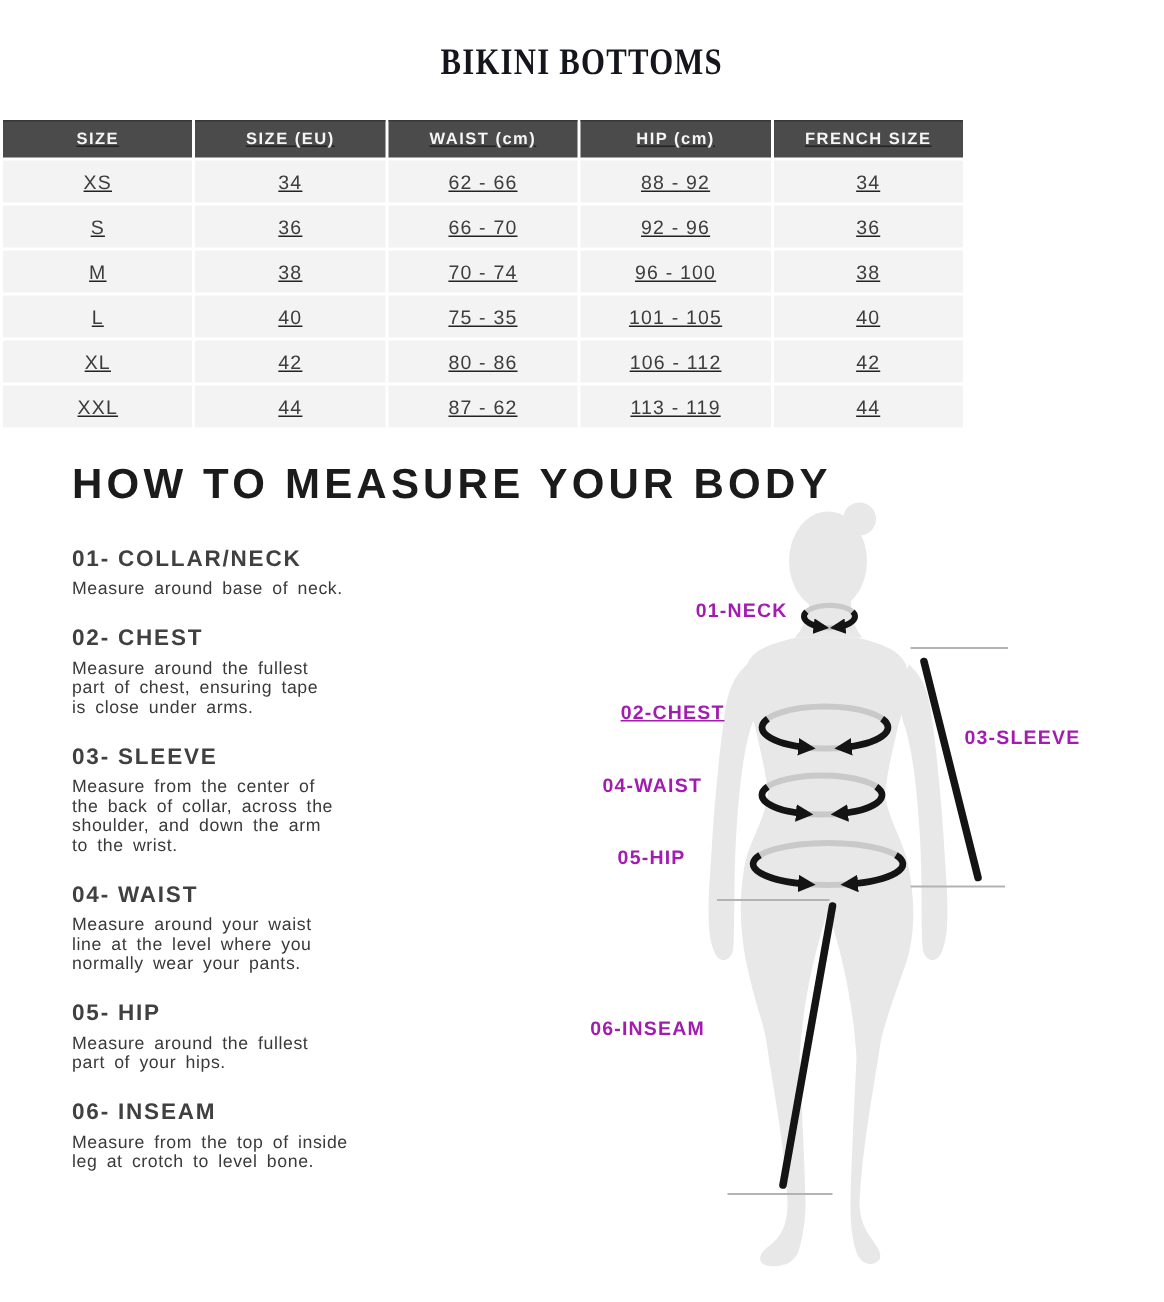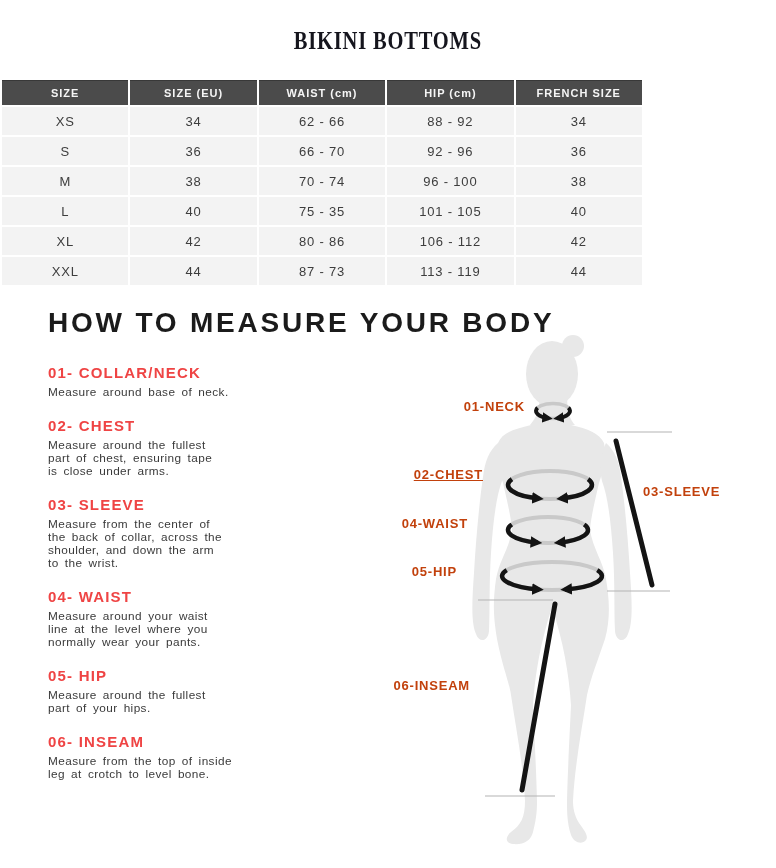--- a/index.html
+++ b/index.html
@@ -9,49 +9,49 @@
   }
   
   .page-title{position:absolute;top:20px;left:0;width:776px;text-align:center;margin:0;font-family:Liberation Serif, serif;}
   .page-title span{
     display:inline-block;font-size:25px;font-weight:700;letter-spacing:1px;
     color:#15151d;transform:scaleX(.82);transform-origin:center;
   }
   
   table.size-table{
     position:absolute;top:78px;left:0;width:644px;
-    border-collapse:separate;border-spacing:2px;table-layout:fixed;
+    border-collapse:separate;border-spacing:2px;table-layout:fixed;text-decoration:underline;
   }
   .size-table th{
     background:#4b4b4b;color:#f5f5f5;font-size:11px;font-weight:700;
     letter-spacing:1px;height:22px;text-align:center;border-top:1px solid #383838;
   }
   .size-table td{
     background:#f3f3f3;color:#3d3d3d;font-size:13px;letter-spacing:.8px;
     height:26px;text-align:center;
   }
   
   .guide-heading{
     position:absolute;left:48px;top:307px;margin:0;
     font-size:28px;font-weight:700;letter-spacing:2.8px;color:#1b1b1b;white-space:nowrap;
   }
   .steps{position:absolute;left:48px;top:364px;width:245px;}
   .step h3{
-    margin:0 0 5px 0;font-size:15px;font-weight:700;letter-spacing:1.2px;color:#ef4444;
+    margin:0 0 5px 0;font-size:15px;font-weight:700;letter-spacing:1.2px;color:#404040;
   }
   .step p{
     margin:0 0 18px 0;font-size:11.8px;line-height:13px;letter-spacing:.4px;
     word-spacing:2.5px;color:#3a3a3a;white-space:pre-line;
   }
   
   .diagram{position:absolute;left:385px;top:333px;width:391px;height:530px;}
   .diagram svg{position:absolute;left:0;top:0;}
   .dg-label{
     position:absolute;font-size:13px;font-weight:700;letter-spacing:.8px;
-    color:#c2410c;white-space:nowrap;line-height:15px;
+    color:#a21caf;white-space:nowrap;line-height:15px;
   }
   .lab-neck  {right:251px;top:66px;}
   .lab-chest {right:293px;top:134px;text-decoration:underline;}
   .lab-sleeve{left:258px;top:151px;}
   .lab-waist {right:308px;top:183px;}
   .lab-hip   {right:319px;top:231px;}
   .lab-inseam{right:306px;top:345px;}
 </style>
 </head>
 <body>
@@ -100,21 +100,21 @@
     <tr>
       <td>XL</td>
       <td>42</td>
       <td>80 - 86</td>
       <td>106 - 112</td>
       <td>42</td>
     </tr>
     <tr>
       <td>XXL</td>
       <td>44</td>
-      <td>87 - 73</td>
+      <td>87 - 62</td>
       <td>113 - 119</td>
       <td>44</td>
     </tr>
   </tbody>
 </table>
 
 <h2 class="guide-heading">HOW TO MEASURE YOUR BODY</h2>
 
 <div class="steps">
   <div class="step">

